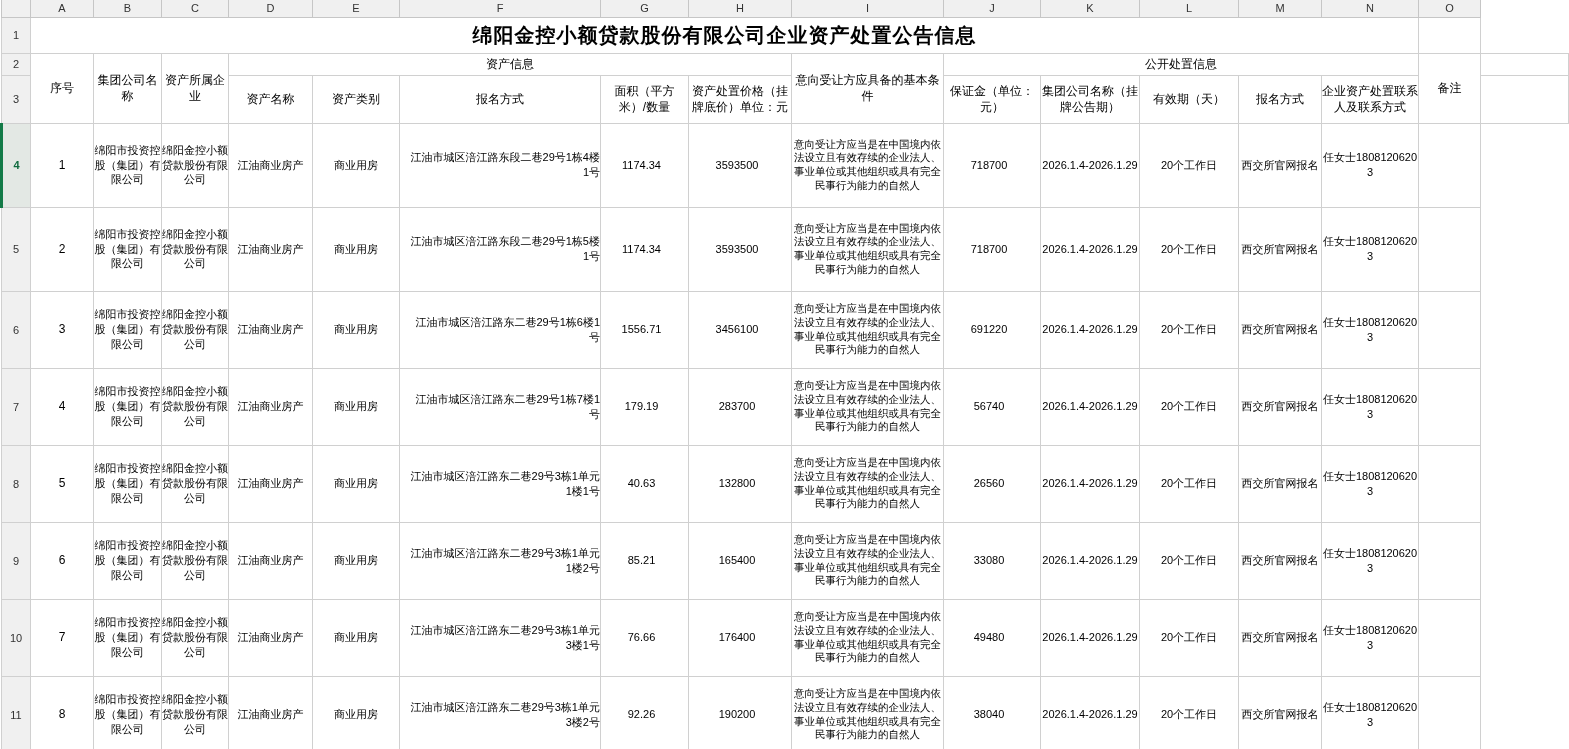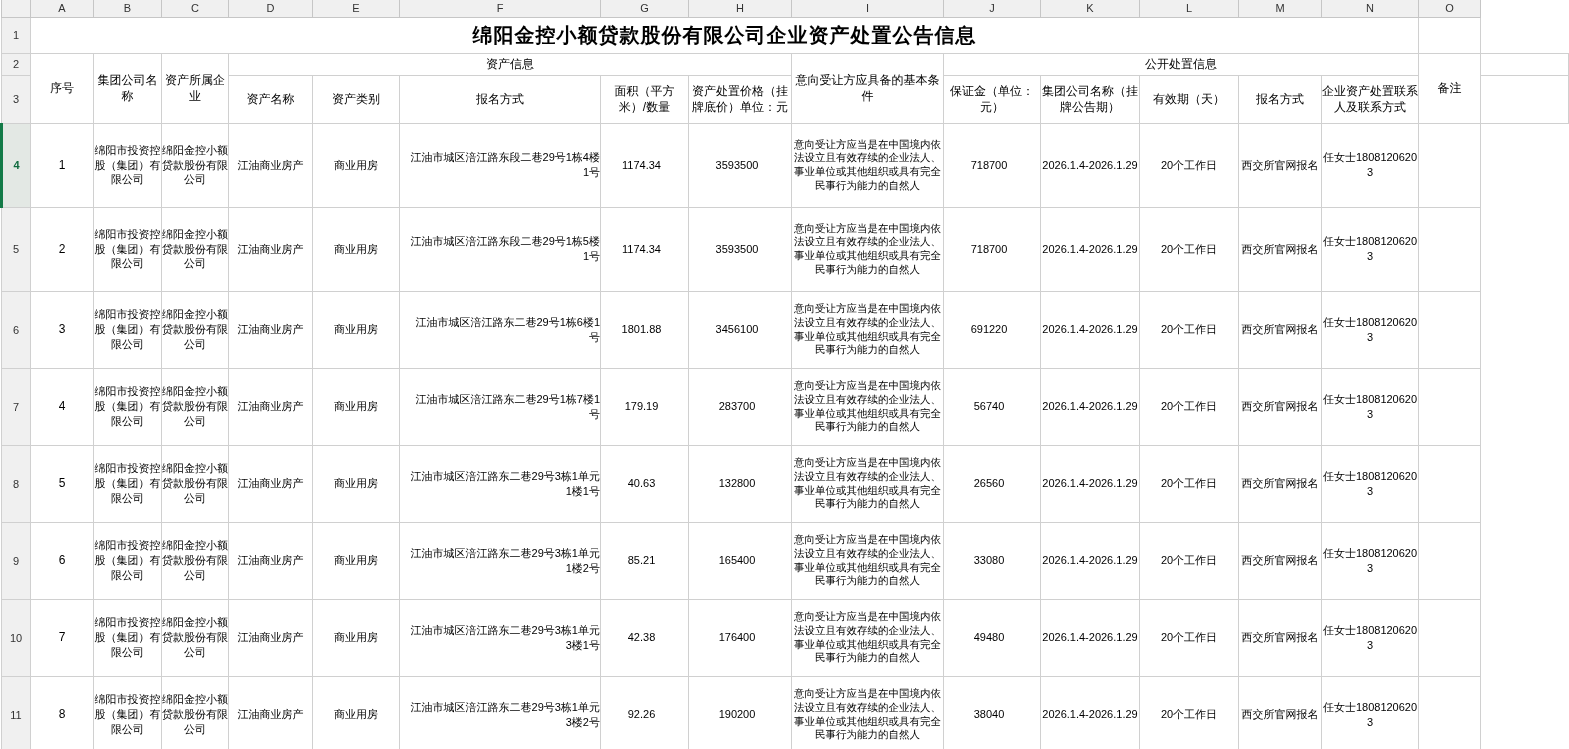--- a/index.html
+++ b/index.html
@@ -197,21 +197,21 @@
   </tr>
 
   <tr>
     <td class="rowhdr">6</td>
     <td class="cell" style="height:77px">3</td>
     <td class="cell wrap small">绵阳市投资控股（集团）有限公司</td>
     <td class="cell wrap small">绵阳金控小额贷款股份有限公司</td>
     <td class="cell small">江油商业房产</td>
     <td class="cell small">商业用房</td>
     <td class="cell left small">江油市城区涪江路东二巷29号1栋6楼1号</td>
-    <td class="cell right small">1801.88</td>
+    <td class="cell right small">1556.71</td>
     <td class="cell right small">3456100</td>
     <td class="cell wrap tiny">意向受让方应当是在中国境内依法设立且有效存续的企业法人、事业单位或其他组织或具有完全民事行为能力的自然人</td>
     <td class="cell right small">691220</td>
     <td class="cell wrap small">2026.1.4-2026.1.29</td>
     <td class="cell small">20个工作日</td>
     <td class="cell small">西交所官网报名</td>
     <td class="cell wrap small">任女士18081206203</td>
     <td class="cell"></td>
   </tr>
 
@@ -273,21 +273,21 @@
   </tr>
 
   <tr>
     <td class="rowhdr">10</td>
     <td class="cell" style="height:77px">7</td>
     <td class="cell wrap small">绵阳市投资控股（集团）有限公司</td>
     <td class="cell wrap small">绵阳金控小额贷款股份有限公司</td>
     <td class="cell small">江油商业房产</td>
     <td class="cell small">商业用房</td>
     <td class="cell left small">江油市城区涪江路东二巷29号3栋1单元3楼1号</td>
-    <td class="cell right small">42.38</td>
+    <td class="cell right small">76.66</td>
     <td class="cell right small">176400</td>
     <td class="cell wrap tiny">意向受让方应当是在中国境内依法设立且有效存续的企业法人、事业单位或其他组织或具有完全民事行为能力的自然人</td>
     <td class="cell right small">49480</td>
     <td class="cell wrap small">2026.1.4-2026.1.29</td>
     <td class="cell small">20个工作日</td>
     <td class="cell small">西交所官网报名</td>
     <td class="cell wrap small">任女士18081206203</td>
     <td class="cell"></td>
   </tr>
 

